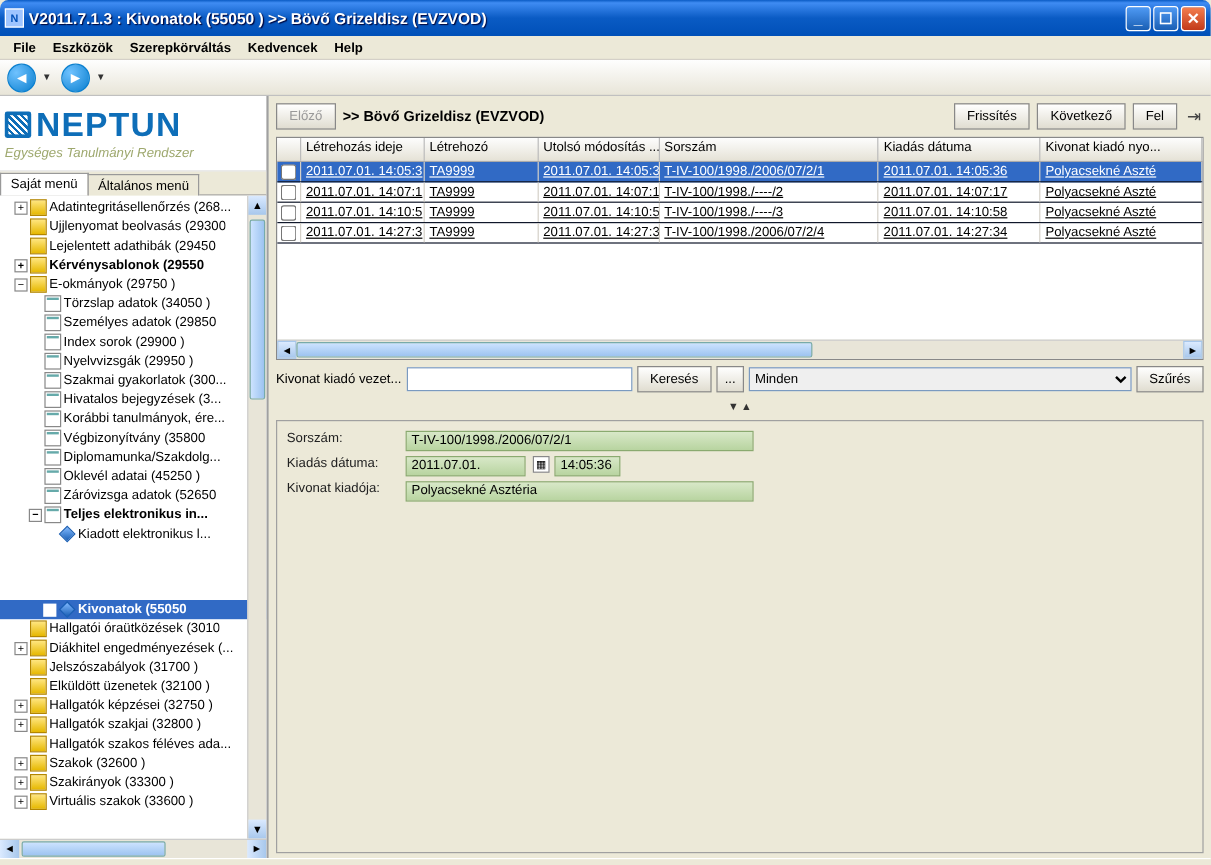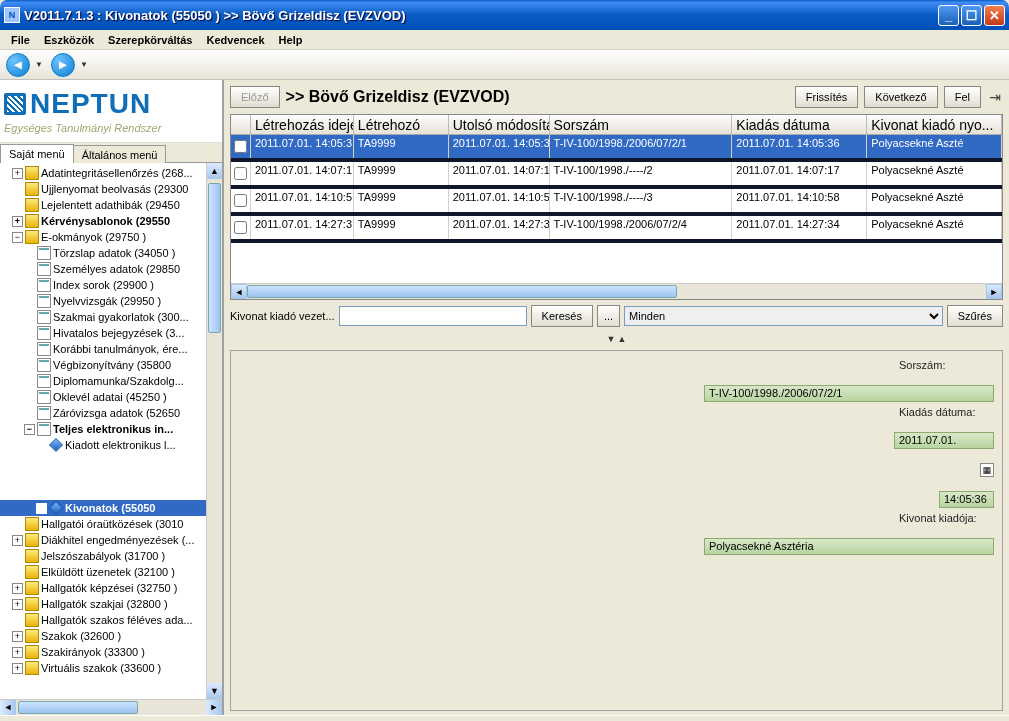--- a/index.html
+++ b/index.html
@@ -44,43 +44,43 @@
 .tree-scroll-v { position:absolute; right:0; top:0; bottom:0; width:16px; background:#e8e5d8; border-left:1px solid #ccc;}
 .tree-scroll-v .thumb{position:absolute; left:1px; right:1px; top:20px; height:150px; background:linear-gradient(to right,#cde3ff,#9cc3f0); border:1px solid #7aa; border-radius:2px;}
 .tree-scroll-v .arr{position:absolute; left:0; right:0; height:16px; background:linear-gradient(to bottom,#dbeaff,#a7c7ec); text-align:center; font-size:9px; line-height:16px;}
 .tree-scroll-h { height:16px; background:#e8e5d8; border-top:1px solid #ccc; position:relative;}
 .tree-scroll-h .thumb{position:absolute; top:1px; bottom:1px; left:18px; width:120px; background:linear-gradient(to bottom,#cde3ff,#9cc3f0); border:1px solid #7aa; border-radius:2px;}
 .tree-scroll-h .arr{position:absolute; top:0; bottom:0; width:16px; background:linear-gradient(to right,#dbeaff,#a7c7ec); text-align:center; font-size:9px; line-height:14px;}
 .content { flex: 1; background: #ece9d8; padding: 4px 6px; display: flex; flex-direction: column; gap: 4px; overflow:hidden;}
 .content-header { display: flex; align-items: center; gap: 6px; height: 26px;}
 .hbtn { background: linear-gradient(to bottom, #fff, #e0ddd0); border: 1px solid #888; padding: 2px 10px; height: 22px; cursor: pointer; font-size:11px;}
 .hbtn:disabled { color: #999; }
-.breadcrumb { font-weight: bold; font-size: 16px;}
+.breadcrumb { font-weight: bold; font-size: 12px;}
 .spacer { flex: 1; }
 .pin-icon{width:16px; height:16px; display:flex; align-items:center; justify-content:center; font-size:14px; color:#444; cursor:pointer;}
 .grid { border: 1px solid #888; background: #fff; height: 186px; display:flex; flex-direction:column;}
 .grid-head { display: flex; background: linear-gradient(to bottom, #fdfdfd, #e5e2d6); border-bottom: 1px solid #aaa; height: 20px;}
-.gh { border-right: 1px solid #bbb; padding: 2px 4px; overflow: hidden; white-space: nowrap; font-size:14px;}
+.gh { border-right: 1px solid #bbb; padding: 2px 4px; overflow: hidden; white-space: nowrap; font-size:11px;}
 .grid-body { flex:1; overflow:hidden;}
-.grid-row { display: flex; height: 27px; border-bottom: 4px solid #0f172a;}
+.grid-row { display: flex; height: 17px; border-bottom: 1px solid #0f172a; text-decoration: underline;}
 .grid-row.sel { background: #316ac5; color: #fff; }
 .gc { border-right: 1px solid #d4d0c8; padding: 0 4px; overflow: hidden; white-space: nowrap; font-size:11px; line-height:17px;}
 .gc.chk { display:flex; align-items:center; justify-content:center; padding:0;}
 .gc.chk input{margin:0;}
 .grid-scroll { height: 16px; background: #e8e5d8; border-top: 1px solid #ccc; display:flex; position:relative;}
 .grid-scroll .arr{width:16px; background:linear-gradient(to bottom,#dbeaff,#a7c7ec); text-align:center; font-size:9px; line-height:14px; border:1px solid #a7c7ec;}
 .grid-scroll .track{flex:1; position:relative;}
 .grid-scroll .thumb{position:absolute; top:1px; bottom:1px; left:0; width:430px; background:linear-gradient(to bottom,#cde3ff,#9cc3f0); border:1px solid #7aa; border-radius:2px;}
 .filter-row { display: flex; align-items: center; gap: 4px; height: 24px;}
 .filter-row input[type=text] { border: 1px solid #7a9ac0; height: 20px; padding: 0 3px; font-size:11px;}
 .filter-row select { border: 1px solid #7a9ac0; height: 20px; font-size:11px;}
 .collapse-indicator{display:flex; justify-content:center; gap:2px; padding:2px 0;}
 .tri{font-size:9px; color:#333;}
 .detail-panel { border: 1px solid #a0a0a0; background: #ece9d8; flex: 1; padding: 8px; display:flex; flex-direction:column; gap:4px; position:relative;}
-.detail-row { display: flex; align-items: flex-end; gap: 14px; flex-direction: column;}
+.detail-row { display: flex; align-items: flex-start; gap: 4px;}
 .detail-row .lbl { width: 95px; color:#222;}
 .detail-row .val { background: linear-gradient(to bottom, #d8e8c8, #b8d4a0); border: 1px solid #8aaa70; padding: 1px 4px; height: 17px; font-size:11px;}
 .date-pick{width:14px; height:14px; border:1px solid #888; background:#fff; display:inline-flex; align-items:center; justify-content:center; font-size:9px; margin-left:2px;}
 .statusbar { height: 22px; background: #ece9d8; border-top: 1px solid #fff; display: flex; align-items: center; padding: 0 6px; gap: 10px; font-size:11px;}
 .statusbar .sb-item { }
 .col-chk{width:20px;} .col-c1{width:103px;} .col-c2{width:95px;} .col-c3{width:101px;} .col-c4{width:183px;} .col-c5{width:135px;} .col-c6{width:135px;}
 .ind1{padding-left:12px;} .ind2{padding-left:24px;} .ind3{padding-left:36px;}
 </style>
 </head>
 <body>

